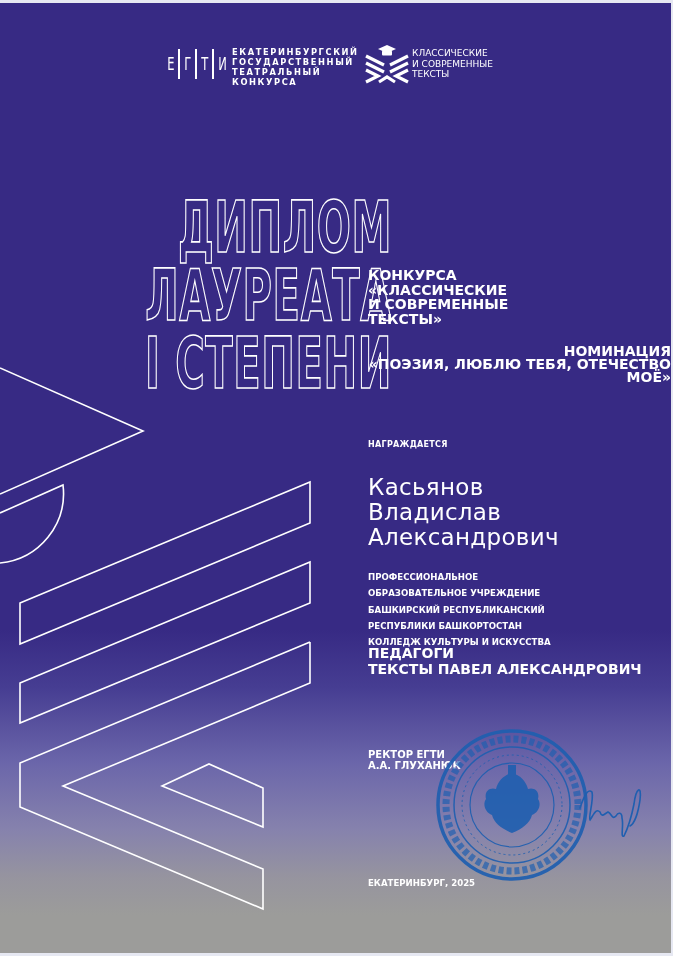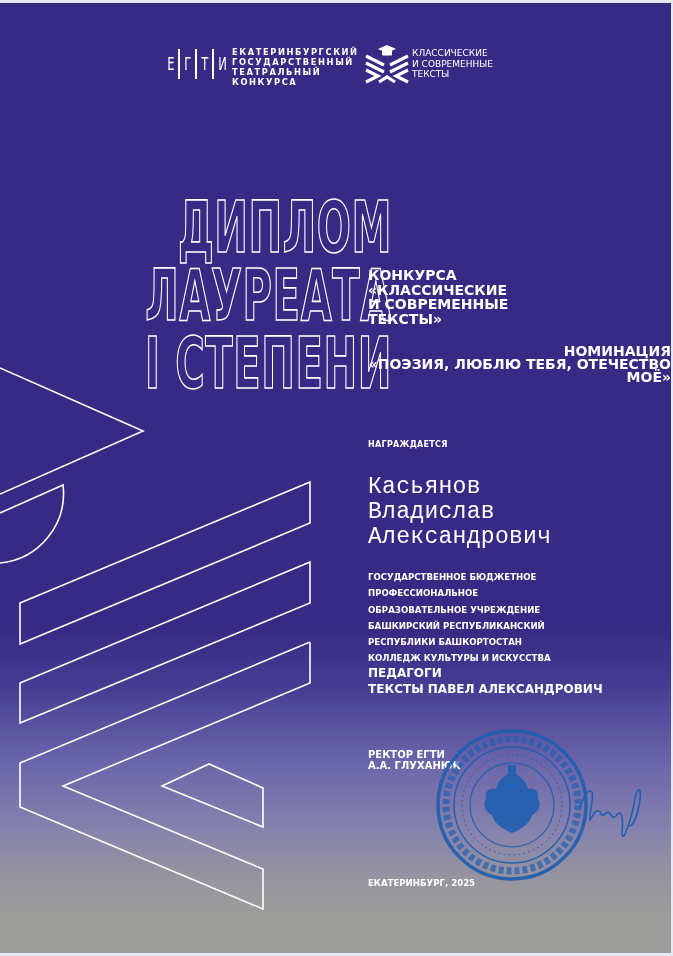--- a/index.html
+++ b/index.html
@@ -43,23 +43,23 @@
     color: transparent; -webkit-text-stroke: 1.6px #ffffff;
     transform: scaleX(0.62); transform-origin: left top;
     letter-spacing: 1px; text-align: right; white-space: nowrap;
   }
   .title div { display: block; }
   .title .l1 { padding-left: 28px; }
   .col { position: absolute; left: 368px; color: #fff; font-family: "DejaVu Sans", sans-serif; font-weight: bold; }
   .contest { top: 265px; font-size: 14px; line-height: 14.5px; }
   .nomination { top: 342px; font-size: 14px; line-height: 13px; text-align: right; }
   .awarded { top: 437px; font-size: 8px; letter-spacing: 0.3px; }
-  .name { top: 472px; font-size: 23px; line-height: 25px; font-weight: normal; letter-spacing: 0.3px; font-family: Liberation Mono, monospace; }
+  .name { top: 472px; font-size: 23px; line-height: 25px; font-weight: normal; letter-spacing: 0.3px; }
   .org { top: 566px; font-size: 8.6px; line-height: 16.3px; }
-  .teachers { top: 662px; font-size: 12px; line-height: 16.3px; }
+  .teachers { top: 642px; font-size: 14px; line-height: 16.3px; }
   .rector { top: 746px; font-size: 10px; line-height: 11px; }
   .city { top: 875px; font-size: 8.6px; }
   .stamp { position: absolute; left: 432px; top: 722px; }
   .signature { position: absolute; left: 578px; top: 775px; }
 </style>
 </head>
 <body>
 
 <div class="page">
 
@@ -137,21 +137,20 @@
 
   <div class="col awarded">НАГРАЖДАЕТСЯ</div>
 
   <div class="col name">
     <div>Касьянов</div>
     <div>Владислав</div>
     <div>Александрович</div>
   </div>
 
   <div class="col org">
-    <div>ГОСУДАРСТВЕННОЕ БЮДЖЕТНОЕ</div>
     <div>ПРОФЕССИОНАЛЬНОЕ</div>
     <div>ОБРАЗОВАТЕЛЬНОЕ УЧРЕЖДЕНИЕ</div>
     <div>БАШКИРСКИЙ РЕСПУБЛИКАНСКИЙ</div>
     <div>РЕСПУБЛИКИ БАШКОРТОСТАН</div>
     <div>КОЛЛЕДЖ КУЛЬТУРЫ И ИСКУССТВА</div>
   </div>
 
   <div class="col teachers">
     <div>ПЕДАГОГИ</div>
     <div>ТЕКСТЫ ПАВЕЛ АЛЕКСАНДРОВИЧ</div>

